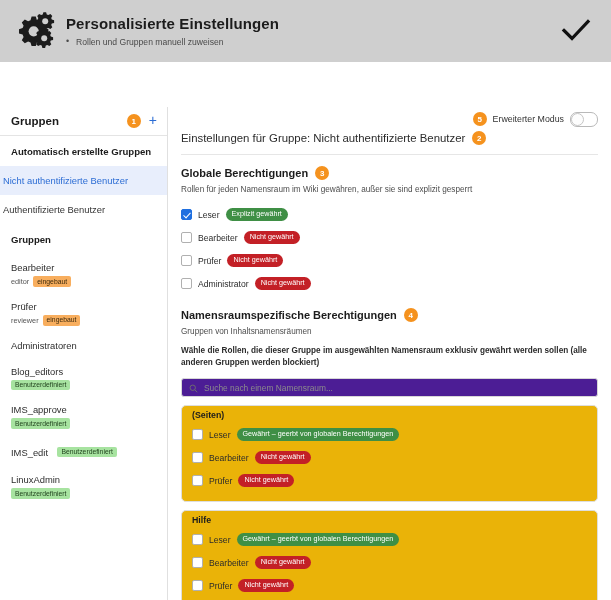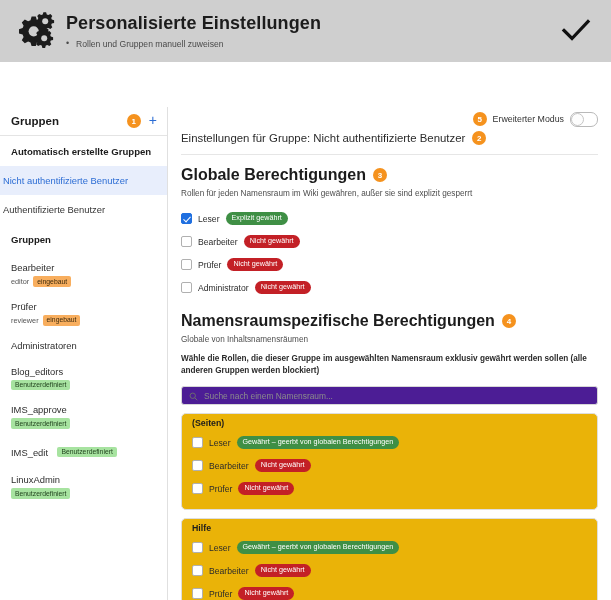--- a/index.html
+++ b/index.html
@@ -31,21 +31,21 @@
     flex: 0 0 54px;
     display: flex;
     align-items: center;
     justify-content: center;
   }
   .header-text {
     flex: 1 1 auto;
     padding-left: 4px;
   }
   .header-title {
-    font-size: 18px;
+    font-size: 15px;
     font-weight: bold;
     color: #1c1c1c;
     letter-spacing: .1px;
   }
   .header-sub {
     font-size: 8.6px;
     color: #4a4a4a;
     margin-top: 5px;
     padding-left: 10px;
     position: relative;
@@ -232,21 +232,21 @@
     justify-content: center;
     flex: 0 0 14px;
   }
   .section-head {
     display: flex;
     align-items: center;
     gap: 7px;
     margin-top: 11px;
   }
   .section-title {
-    font-size: 16px;
+    font-size: 11px;
     font-weight: bold;
     color: #1c1c1c;
   }
   .section-desc {
     font-size: 8.2px;
     color: #4d4d4d;
     margin-top: 5px;
   }
   .section-note {
     font-size: 8.2px;
@@ -473,21 +473,21 @@
         <div class="cbox"></div>
         <div class="perm-label">Administrator</div>
         <div class="pill denied">Nicht gewährt</div>
       </div>
     </div>
 
     <div class="section-head" style="margin-top:13px;">
       <div class="section-title">Namensraumspezifische Berechtigungen</div>
       <div class="step-badge">4</div>
     </div>
-    <div class="section-desc">Globale von Inhaltsnamensräumen</div>
+    <div class="section-desc">Gruppen von Inhaltsnamensräumen</div>
     <div class="section-note">Wähle die Rollen, die dieser Gruppe im ausgewählten Namensraum exklusiv gewährt werden sollen (alle anderen Gruppen werden blockiert)</div>
 
     <div class="search-box">
       <span>
         <svg width="9" height="9" viewBox="0 0 12 12">
           <circle cx="5" cy="5" r="3.6" stroke="#6d6d6d" stroke-width="1.3" fill="none"></circle>
           <line x1="7.7" y1="7.7" x2="11" y2="11" stroke="#6d6d6d" stroke-width="1.3"></line>
         </svg>
       </span>
       <span class="search-placeholder">Suche nach einem Namensraum...</span>

